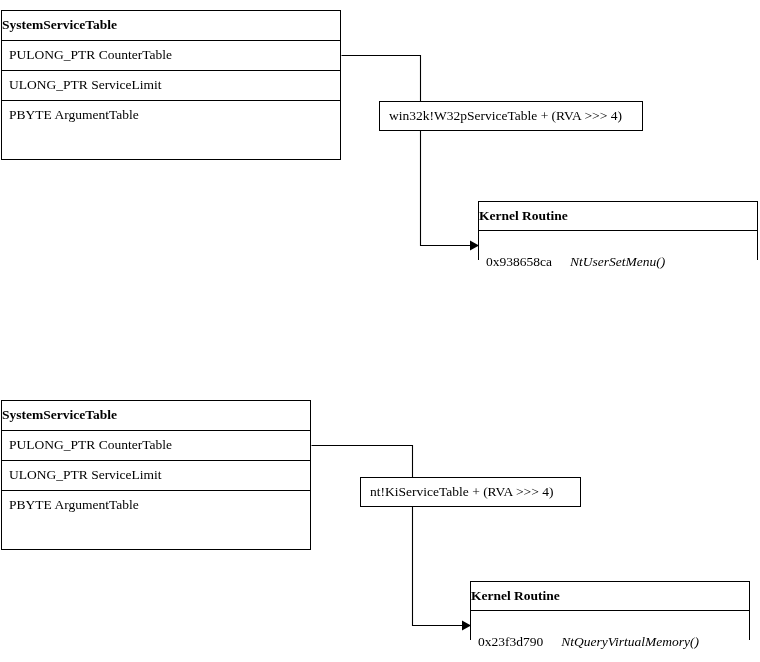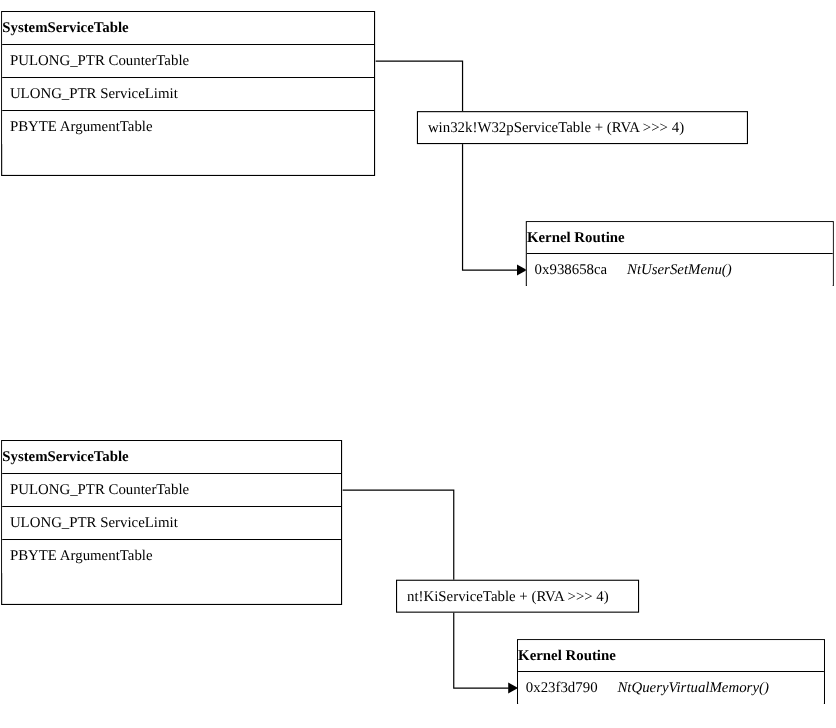--- a/index.html
+++ b/index.html
@@ -73,20 +73,21 @@
   }
   .routine .row.head {
     font-weight: bold;
     border-bottom: 1px solid #000000;
   }
   .routine .row.entry {
     padding: 0 7px;
   }
   .routine .addr {
     display: inline-block;
+    margin-top: 17px;
   }
   .routine .fn {
     display: inline-block;
     margin-left: 18px;
     font-style: italic;
   }
   
   svg.wires {
     position: absolute;
     left: 0;
@@ -121,37 +122,37 @@
     </g>
   </svg>
 
   <div class="record" style="left:1px; top:10px; width:340px; height:150px;">
     <div class="row head">SystemServiceTable</div>
     <div class="row">PULONG_PTR CounterTable</div>
     <div class="row">ULONG_PTR ServiceLimit</div>
     <div class="row">PBYTE ArgumentTable</div>
   </div>
 
-  <div class="labelbox" style="left:379px; top:101px; width:301px;">win32k!W32pServiceTable + (RVA &gt;&gt;&gt; 4)</div>
+  <div class="labelbox" style="left:379px; top:101px; width:264px;">win32k!W32pServiceTable + (RVA &gt;&gt;&gt; 4)</div>
 
   <div class="routine" style="left:478px; top:201px; width:280px; height:59px;">
     <div class="row head">Kernel Routine</div>
     <div class="row entry">
       <span class="addr">0x938658ca</span><span class="fn">NtUserSetMenu()</span>
     </div>
   </div>
 
   <div class="record" style="left:1px; top:400px; width:310px; height:150px;">
     <div class="row head">SystemServiceTable</div>
     <div class="row">PULONG_PTR CounterTable</div>
     <div class="row">ULONG_PTR ServiceLimit</div>
     <div class="row">PBYTE ArgumentTable</div>
   </div>
 
-  <div class="labelbox" style="left:360px; top:527px; width:221px;">nt!KiServiceTable + (RVA &gt;&gt;&gt; 4)</div>
+  <div class="labelbox" style="left:360px; top:477px; width:221px;">nt!KiServiceTable + (RVA &gt;&gt;&gt; 4)</div>
 
   <div class="routine" style="left:470px; top:581px; width:280px; height:59px;">
     <div class="row head">Kernel Routine</div>
     <div class="row entry">
       <span class="addr">0x23f3d790</span><span class="fn">NtQueryVirtualMemory()</span>
     </div>
   </div>
 
 </div>
 

